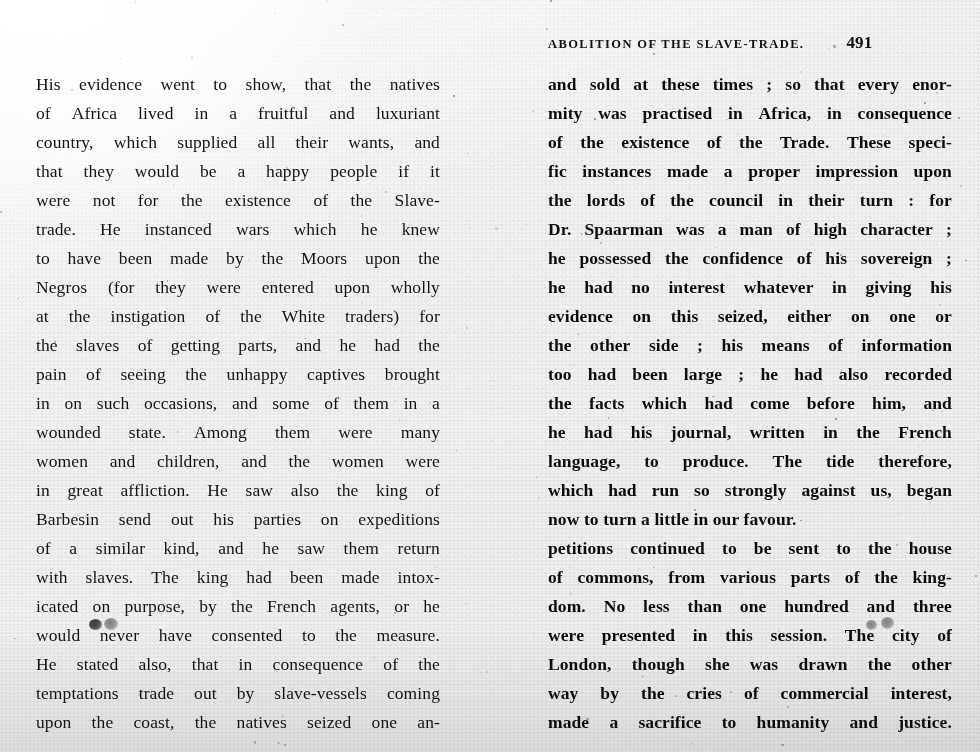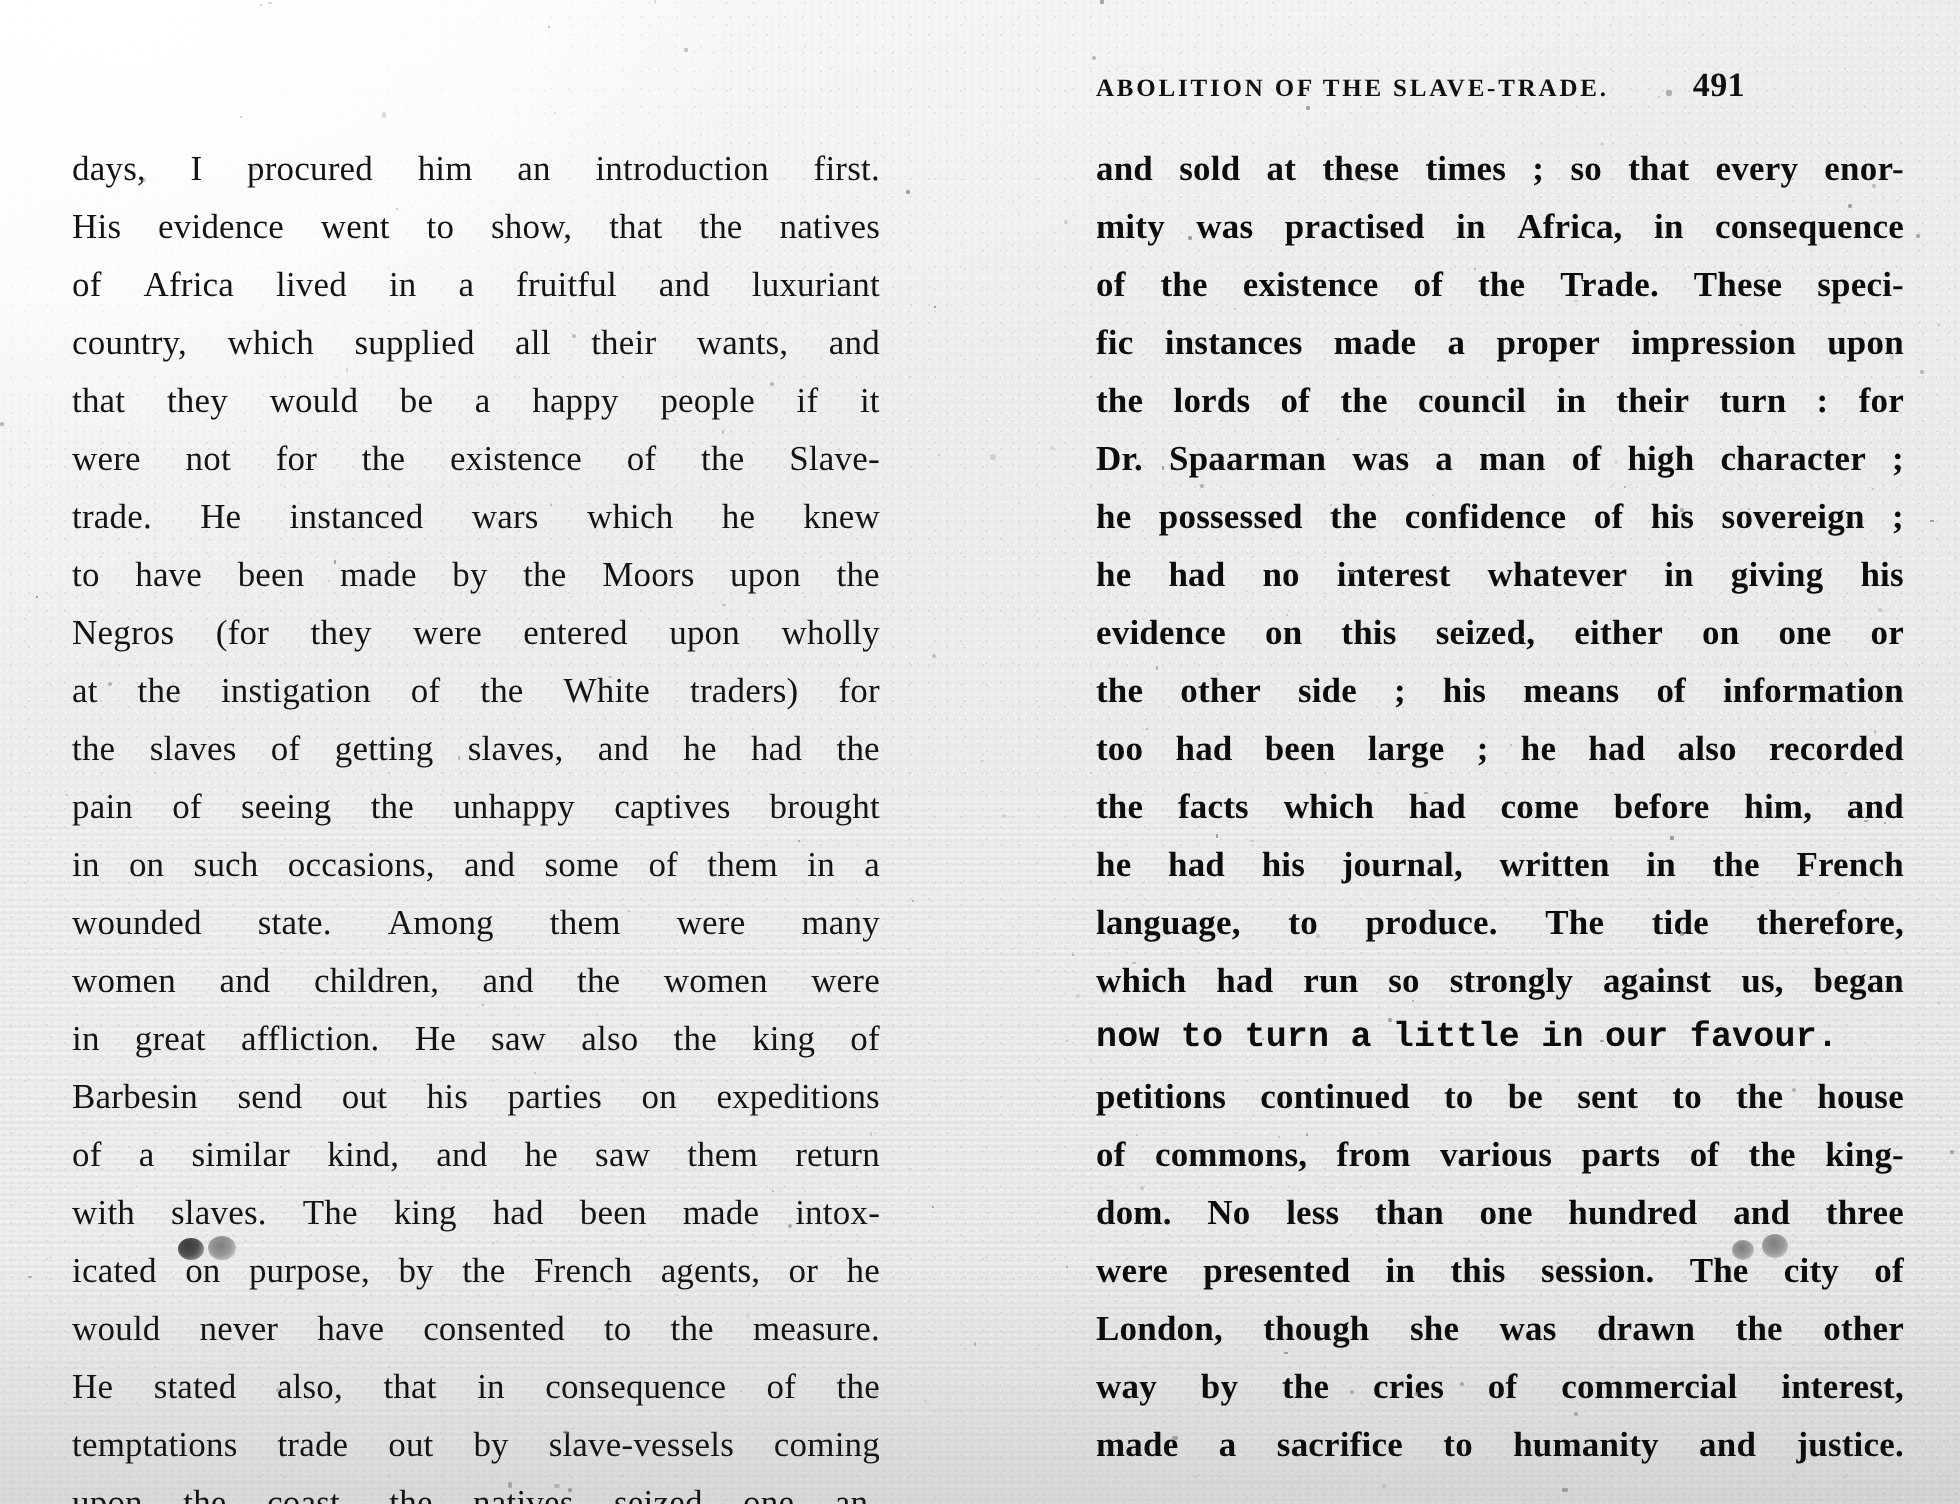--- a/index.html
+++ b/index.html
@@ -143,21 +143,20 @@
     white-space: pre;
     letter-spacing: 0.1px;
   }
   
   .text-line.justify {
     display: flex;
     justify-content: space-between;
   }
   .text-line.flush {
     display: block;
-    font-family: Liberation Mono, monospace;
   }
   .text-line .w { display: inline-block; }
 
   
   .col-right .text-line { color: #0c0c0c; font-weight: 600; }
   .col-left  .text-line { color: #141414; }
 
   
   .text-line.indent { padding-left: 26px; }
 
@@ -196,31 +195,30 @@
   <div class="corner-light"></div>
   <div class="bottom-shade"></div>
 
 
   <div class="running-head head-right">
     <span class="head-title">ABOLITION OF THE SLAVE-TRADE.</span>
     <span class="folio">491</span>
   </div>
 
   <div class="column col-left" id="col-left">
-      <div class="text-line justify"><span class="w">days,</span><span class="w">I</span><span class="w">procured</span><span class="w">him</span><span class="w">an</span><span class="w">introduction</span><span class="w">first.</span></div>
       <div class="text-line justify"><span class="w">His</span><span class="w">evidence</span><span class="w">went</span><span class="w">to</span><span class="w">show,</span><span class="w">that</span><span class="w">the</span><span class="w">natives</span></div>
       <div class="text-line justify"><span class="w">of</span><span class="w">Africa</span><span class="w">lived</span><span class="w">in</span><span class="w">a</span><span class="w">fruitful</span><span class="w">and</span><span class="w">luxuriant</span></div>
       <div class="text-line justify"><span class="w">country,</span><span class="w">which</span><span class="w">supplied</span><span class="w">all</span><span class="w">their</span><span class="w">wants,</span><span class="w">and</span></div>
       <div class="text-line justify"><span class="w">that</span><span class="w">they</span><span class="w">would</span><span class="w">be</span><span class="w">a</span><span class="w">happy</span><span class="w">people</span><span class="w">if</span><span class="w">it</span></div>
       <div class="text-line justify"><span class="w">were</span><span class="w">not</span><span class="w">for</span><span class="w">the</span><span class="w">existence</span><span class="w">of</span><span class="w">the</span><span class="w">Slave-</span></div>
       <div class="text-line justify"><span class="w">trade.</span><span class="w">He</span><span class="w">instanced</span><span class="w">wars</span><span class="w">which</span><span class="w">he</span><span class="w">knew</span></div>
       <div class="text-line justify"><span class="w">to</span><span class="w">have</span><span class="w">been</span><span class="w">made</span><span class="w">by</span><span class="w">the</span><span class="w">Moors</span><span class="w">upon</span><span class="w">the</span></div>
       <div class="text-line justify"><span class="w">Negros</span><span class="w">(for</span><span class="w">they</span><span class="w">were</span><span class="w">entered</span><span class="w">upon</span><span class="w">wholly</span></div>
       <div class="text-line justify"><span class="w">at</span><span class="w">the</span><span class="w">instigation</span><span class="w">of</span><span class="w">the</span><span class="w">White</span><span class="w">traders)</span><span class="w">for</span></div>
-      <div class="text-line justify"><span class="w">the</span><span class="w">slaves</span><span class="w">of</span><span class="w">getting</span><span class="w">slaves,</span><span class="w">and</span><span class="w">he</span><span class="w">had</span><span class="w">the</span></div>
+      <div class="text-line justify"><span class="w">the</span><span class="w">slaves</span><span class="w">of</span><span class="w">getting</span><span class="w">parts,</span><span class="w">and</span><span class="w">he</span><span class="w">had</span><span class="w">the</span></div>
       <div class="text-line justify"><span class="w">pain</span><span class="w">of</span><span class="w">seeing</span><span class="w">the</span><span class="w">unhappy</span><span class="w">captives</span><span class="w">brought</span></div>
       <div class="text-line justify"><span class="w">in</span><span class="w">on</span><span class="w">such</span><span class="w">occasions,</span><span class="w">and</span><span class="w">some</span><span class="w">of</span><span class="w">them</span><span class="w">in</span><span class="w">a</span></div>
       <div class="text-line justify"><span class="w">wounded</span><span class="w">state.</span><span class="w">Among</span><span class="w">them</span><span class="w">were</span><span class="w">many</span></div>
       <div class="text-line justify"><span class="w">women</span><span class="w">and</span><span class="w">children,</span><span class="w">and</span><span class="w">the</span><span class="w">women</span><span class="w">were</span></div>
       <div class="text-line justify"><span class="w">in</span><span class="w">great</span><span class="w">affliction.</span><span class="w">He</span><span class="w">saw</span><span class="w">also</span><span class="w">the</span><span class="w">king</span><span class="w">of</span></div>
       <div class="text-line justify"><span class="w">Barbesin</span><span class="w">send</span><span class="w">out</span><span class="w">his</span><span class="w">parties</span><span class="w">on</span><span class="w">expeditions</span></div>
       <div class="text-line justify"><span class="w">of</span><span class="w">a</span><span class="w">similar</span><span class="w">kind,</span><span class="w">and</span><span class="w">he</span><span class="w">saw</span><span class="w">them</span><span class="w">return</span></div>
       <div class="text-line justify"><span class="w">with</span><span class="w">slaves.</span><span class="w">The</span><span class="w">king</span><span class="w">had</span><span class="w">been</span><span class="w">made</span><span class="w">intox-</span></div>
       <div class="text-line justify"><span class="w">icated</span><span class="w">on</span><span class="w">purpose,</span><span class="w">by</span><span class="w">the</span><span class="w">French</span><span class="w">agents,</span><span class="w">or</span><span class="w">he</span></div>
       <div class="text-line justify"><span class="w">would</span><span class="w">never</span><span class="w">have</span><span class="w">consented</span><span class="w">to</span><span class="w">the</span><span class="w">measure.</span></div>

